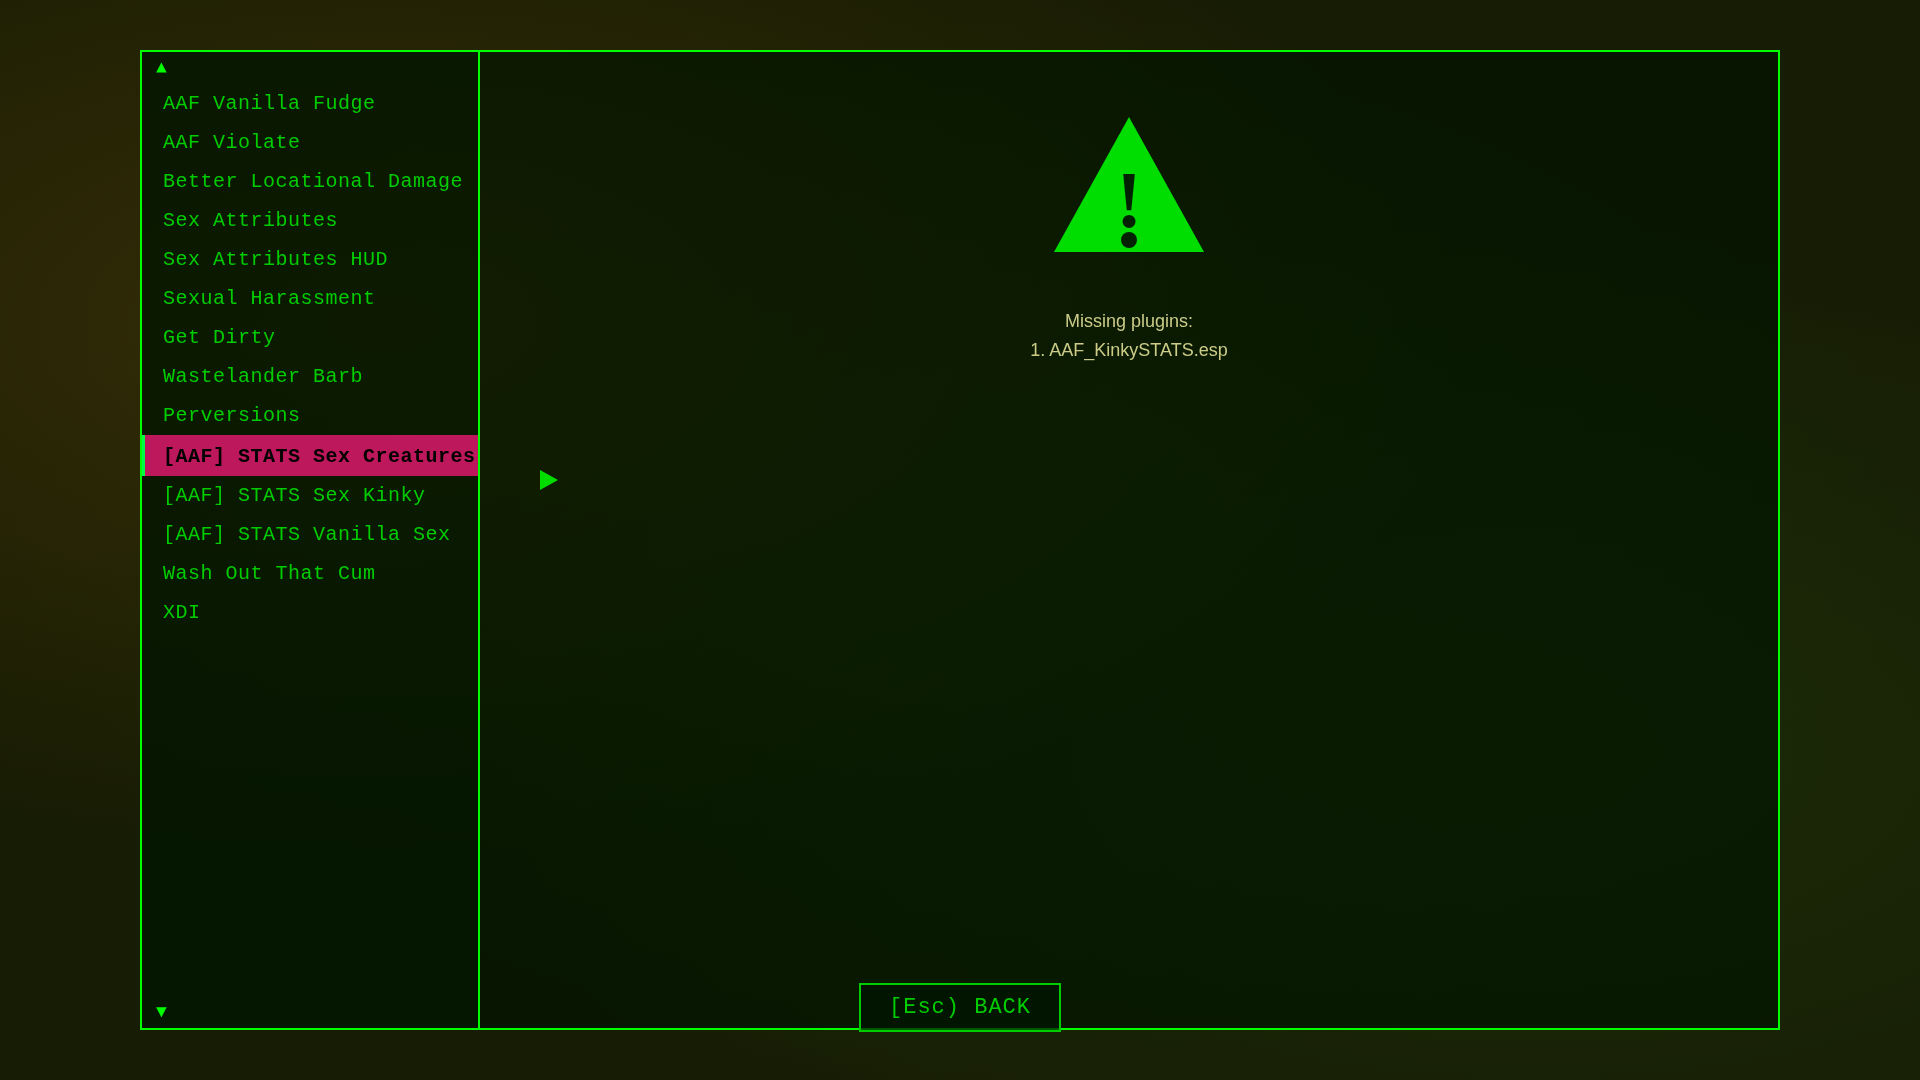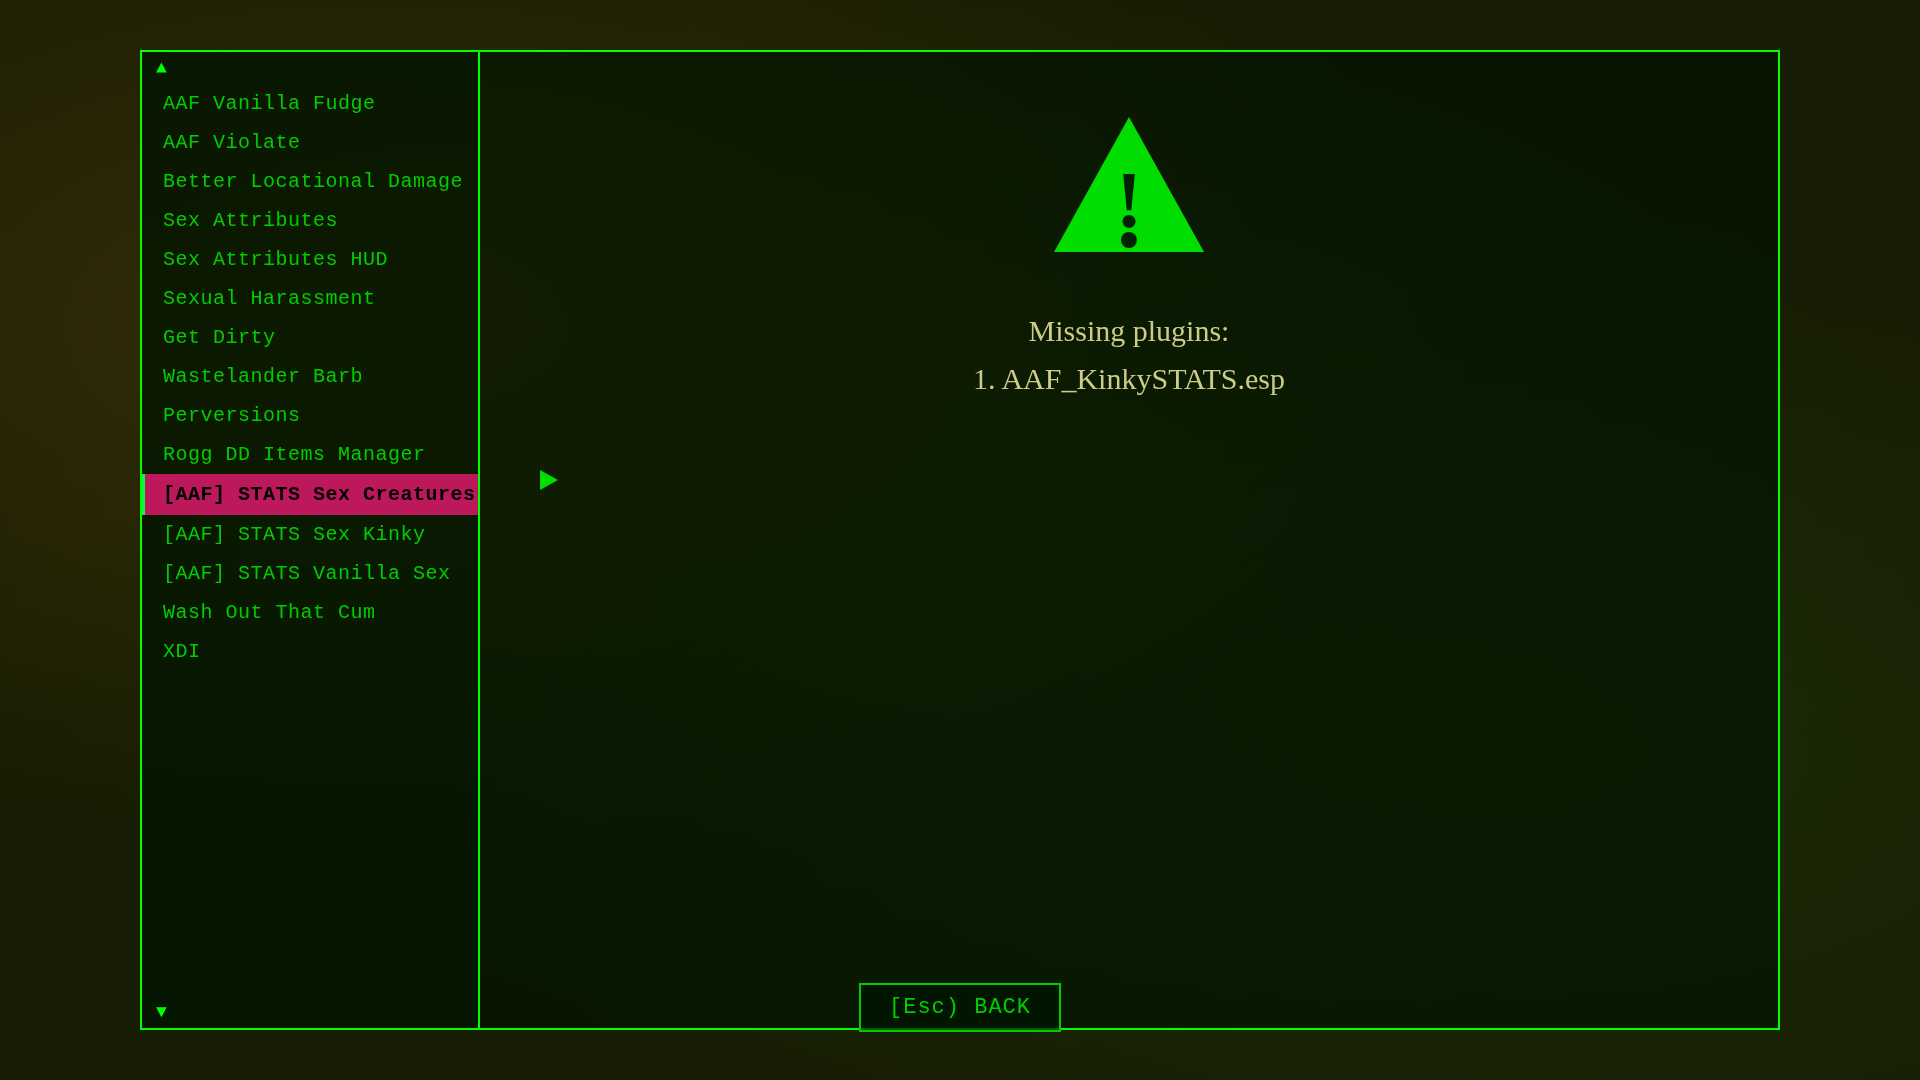--- a/index.html
+++ b/index.html
@@ -70,21 +70,21 @@
     }
 
     .menu-item {
       padding: 8px 18px;
       color: #00cc00;
       font-size: 20px;
       font-family: 'Courier New', monospace;
       cursor: pointer;
       white-space: nowrap;
       display: flex;
-      align-items: center;
+      align-items: flex-end;
       border-left: 3px solid transparent;
       letter-spacing: 0.5px;
     }
 
     .menu-item.active {
       background: #be185d;
       color: #000000;
       font-weight: bold;
       border-left: 3px solid #00ff44;
       padding-right: 8px;
@@ -115,22 +115,22 @@
       background: rgba(0, 20, 0, 0.65);
       display: flex;
       flex-direction: column;
       align-items: center;
       justify-content: flex-start;
       padding-top: 60px;
     }
 
     .warning-text {
       color: #cccc88;
-      font-size: 30px;
-      font-family: Liberation Serif, serif;
+      font-size: 18px;
+      font-family: Liberation Sans, sans-serif;
       text-align: center;
       margin-top: 30px;
       line-height: 1.6;
     }
 
     .cursor {
       position: absolute;
       top: 470px;
       left: 540px;
       width: 0;
@@ -194,23 +194,20 @@
       </div>
       <div class="menu-item">
         <span>Get Dirty</span>
       </div>
       <div class="menu-item">
         <span>Wastelander Barb</span>
       </div>
       <div class="menu-item">
         <span>Perversions</span>
       </div>
-      <div class="menu-item">
-        <span>Rogg DD Items Manager</span>
-      </div>
       <div class="menu-item active">
         <span>[AAF] STATS Sex Creatures</span>
         <span class="arrow-right">❯</span>
       </div>
       <div class="menu-item">
         <span>[AAF] STATS Sex Kinky</span>
       </div>
       <div class="menu-item">
         <span>[AAF] STATS Vanilla Sex</span>
       </div>

